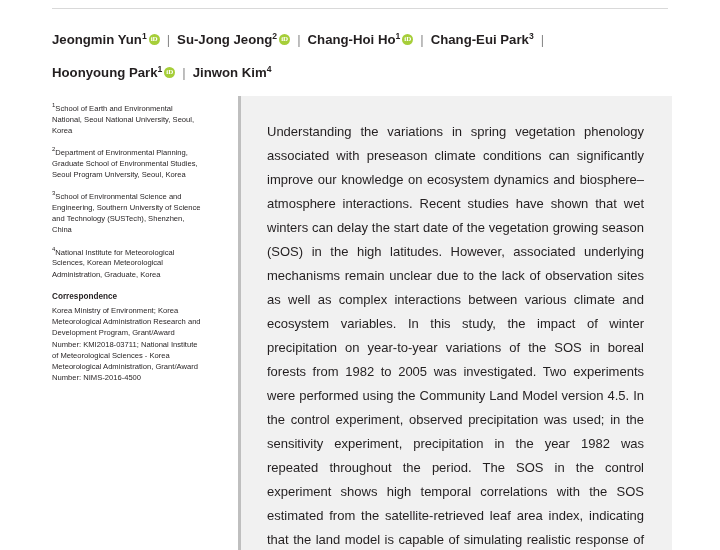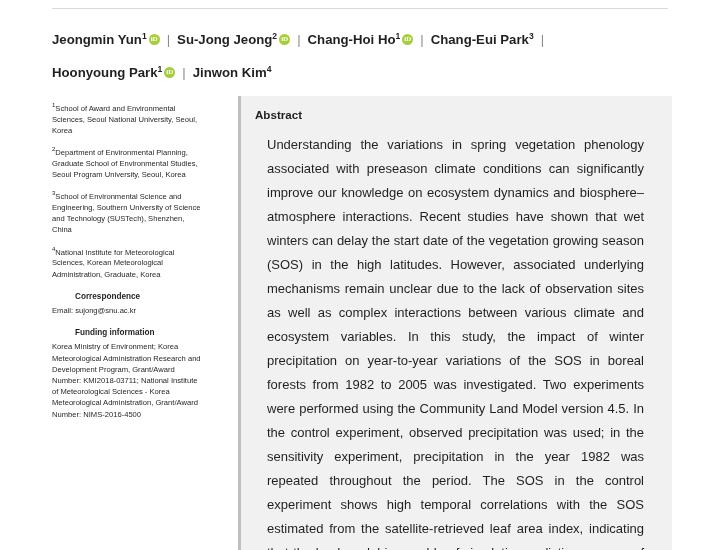--- a/index.html
+++ b/index.html
@@ -97,21 +97,20 @@
   .aff .sup {
     font-size: 6px;
     vertical-align: super;
   }
   .lc-head {
     font-weight: bold;
     font-size: 8.2px;
     margin-top: 11px;
     margin-bottom: 3px;
     color: #231f20;
-    margin-left: 23px;
   }
   .lc-body {
     font-size: 7.6px;
     line-height: 11.2px;
     margin-bottom: 4px;
   }
 
   
   .abstract-panel {
     position: absolute;
@@ -146,32 +145,29 @@
 
 <div class="page">
 
   <div class="top-rule"></div>
 
   <div class="authors">
     <span class="author"><span>Jeongmin Yun</span><span class="sup">1</span><span class="orcid"></span></span><span class="sep">|</span><span class="author"><span>Su-Jong Jeong</span><span class="sup">2</span><span class="orcid"></span></span><span class="sep">|</span><span class="author"><span>Chang-Hoi Ho</span><span class="sup">1</span><span class="orcid"></span></span><span class="sep">|</span><span class="author"><span>Chang-Eui Park</span><span class="sup">3</span></span><span class="sep">|</span><br><span class="author"><span>Hoonyoung Park</span><span class="sup">1</span><span class="orcid"></span></span><span class="sep">|</span><span class="author"><span>Jinwon Kim</span><span class="sup">4</span></span>
   </div>
 
   <div class="leftcol">
-    <div class="aff"><span class="sup">1</span><span>School of Award and Environmental Sciences, Seoul National University, Seoul, Korea</span></div>
+    <div class="aff"><span class="sup">1</span><span>School of Earth and Environmental National, Seoul National University, Seoul, Korea</span></div>
     <div class="aff"><span class="sup">2</span><span>Department of Environmental Planning, Graduate School of Environmental Studies, Seoul Program University, Seoul, Korea</span></div>
     <div class="aff"><span class="sup">3</span><span>School of Environmental Science and Engineering, Southern University of Science and Technology (SUSTech), Shenzhen, China</span></div>
     <div class="aff"><span class="sup">4</span><span>National Institute for Meteorological Sciences, Korean Meteorological Administration, Graduate, Korea</span></div>
 
     <div class="lc-head">Correspondence</div>
-    <div class="lc-body">Email: sujong@snu.ac.kr</div>
 
-    <div class="lc-head">Funding information</div>
     <div class="lc-body">Korea Ministry of Environment; Korea Meteorological Administration Research and Development Program, Grant/Award Number: KMI2018-03711; National Institute of Meteorological Sciences - Korea Meteorological Administration, Grant/Award Number: NIMS-2016-4500</div>
   </div>
 
   <div class="abstract-panel">
     <div class="abstract-inner">
-      <div class="abstract-title">Abstract</div>
       <p class="abstract-body">Understanding the variations in spring vegetation phenology associated with preseason climate conditions can significantly improve our knowledge on ecosystem dynamics and biosphere–atmosphere interactions. Recent studies have shown that wet winters can delay the start date of the vegetation growing season (SOS) in the high latitudes. However, associated underlying mechanisms remain unclear due to the lack of observation sites as well as complex interactions between various climate and ecosystem variables. In this study, the impact of winter precipitation on year-to-year variations of the SOS in boreal forests from 1982 to 2005 was investigated. Two experiments were performed using the Community Land Model version 4.5. In the control experiment, observed precipitation was used; in the sensitivity experiment, precipitation in the year 1982 was repeated throughout the period. The SOS in the control experiment shows high temporal correlations with the SOS estimated from the satellite-retrieved leaf area index, indicating that the land model is capable of simulating realistic response of vegetation to interannual climate variability. The effects of winter precipitation on the SOS are examined by comparing the two model experiments for wet- and dry winters. After wet winters, the SOS was delayed by 2.7 days over 70.1% of the boreal forests than after dry winters; this accounts for 42.5% of the interannual variation in the SOS. The SOS delay is related to the decrease in the growing degree-days (GDD) based on soil temperatures, suggesting that the effects of heat exposure on vegetation growth is strongly modulated by winter precipitation. The GDD decrease is related to both the increase in snowmelt heat flux and reduced absorption of solar radiation, which are proportional to the amount of winter precipitation and the ratio of short plants to tall trees, respectively. Our results provide a physical basis for the winter precipitation</p>
     </div>
   </div>
 
 </div>
 
 </body></html>

